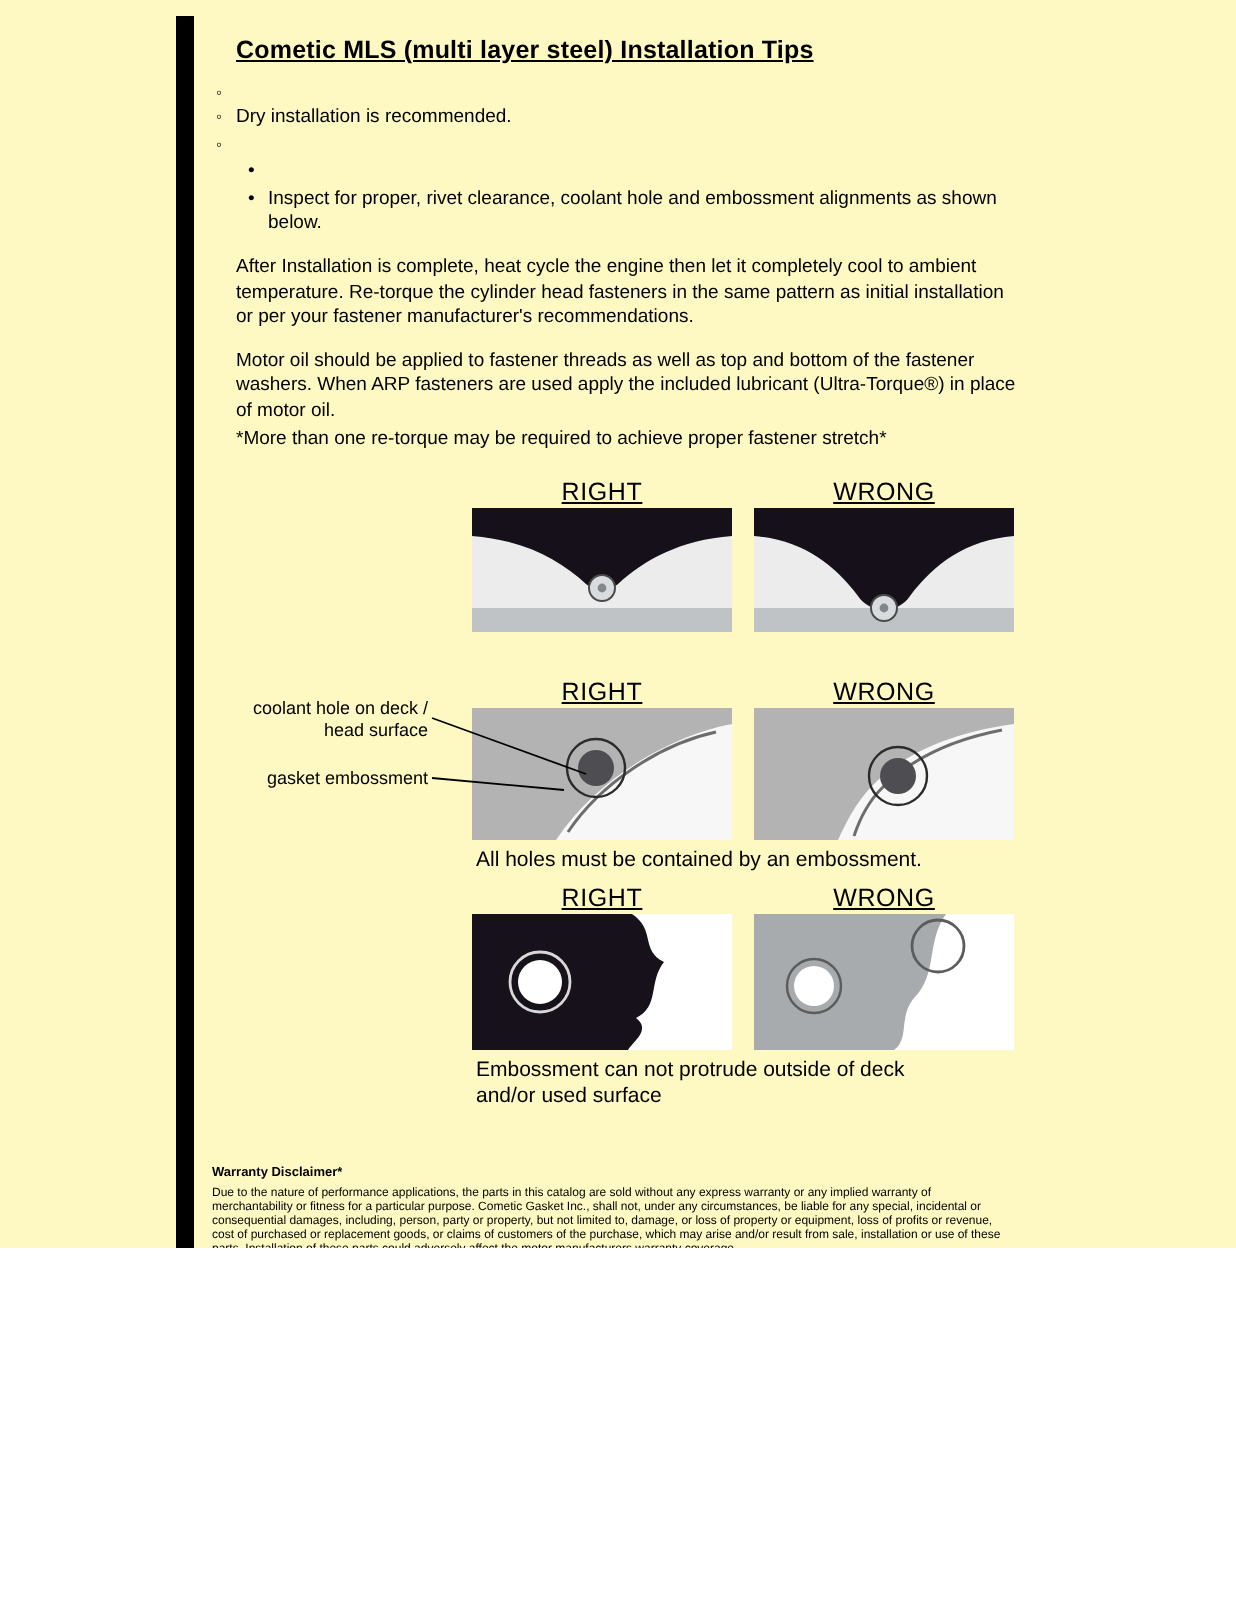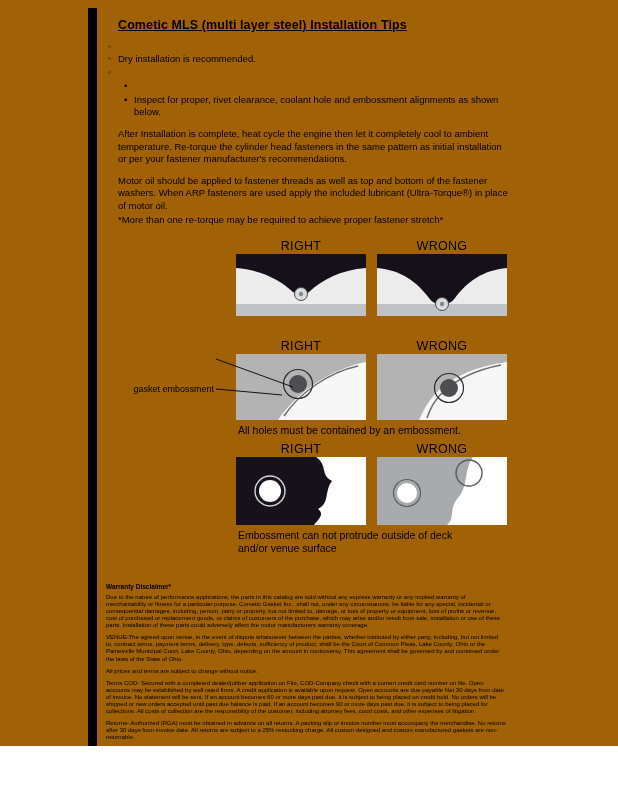--- a/index.html
+++ b/index.html
@@ -3,40 +3,40 @@
 <meta charset="utf-8">
 <style>
   * { margin:0; padding:0; box-sizing:border-box; }
   html,body { background:#ffffff; }
   body {
     width:618px; height:800px;
     font-family:"Liberation Sans", sans-serif;
     color:#000;
     position:relative;
   }
-  .page { position:relative; width:618px; height:746px; background:#a16207; overflow:hidden; }
+  .page { position:relative; width:618px; height:624px; background:#fef9c3; overflow:hidden; }
   .left-bar { position:absolute; left:88px; top:8px; width:9px; height:767px; background:#000; }
   .content { position:absolute; left:106px; top:18px; width:414px; }
 
   .doc-title {
     font-size:12.5px; font-weight:bold; text-decoration:underline;
     margin:0 0 9px 12px; letter-spacing:.1px;
   }
   .tip-list { margin-left:2px; }
   .tip { display:flex; font-size:9.5px; line-height:1.35; margin:1px 0; }
   .tip .marker { width:10px; flex:none; font-size:8.5px; }
   .tip.sub { margin-left:16px; }
   .tip.sub .marker { font-size:9.5px; }
 
   .diesel-heading { font-size:11px; font-weight:bold; margin:16px 0 0 12px; }
   .body-para { font-size:9.5px; line-height:1.32; margin:9px 0 0 12px; width:392px; }
   .note-para  { font-size:9.5px; line-height:1.32; margin:2px 0 0 12px; width:392px; }
 
   .diagram-area { position:relative; height:328px; margin-top:12px; }
-  .dlabel { position:absolute; width:130px; text-align:center; font-size:12.5px; letter-spacing:.3px; }
+  .dlabel { position:absolute; width:130px; text-align:center; font-size:12.5px; letter-spacing:.3px;text-decoration:underline; }
   .panel  { position:absolute; width:130px; line-height:0; }
   .panel svg { display:block; }
   .dcaption { position:absolute; font-size:10.5px; line-height:1.25; }
   .callout { position:absolute; font-size:9px; line-height:1.2; text-align:right; }
   .pointer-overlay { position:absolute; left:0; top:0; width:414px; height:328px; pointer-events:none; }
 
   .warranty { margin-top:16px; width:400px; }
   .warranty h3 { font-size:6.5px; font-weight:bold; margin-bottom:4px; }
   .warranty p { font-size:6px; line-height:1.18; margin-bottom:5px; text-align:left; }
   .warranty p.tight { margin-bottom:0; }
@@ -97,20 +97,21 @@
           <rect y="50" width="130" height="12" fill="#bfc3c6"></rect>
           <path d="M0,0 H130 V14 C106,16 90,28 78,44 C72,53 58,53 52,44 C40,28 24,16 0,14 Z" fill="#16101a"></path>
           <circle cx="65" cy="50" r="6.5" fill="#d9dcde" stroke="#4a4a4a" stroke-width="1"></circle>
           <circle cx="65" cy="50" r="2.2" fill="#82878b"></circle>
         </svg>
       </div>
 
       <div class="dlabel" style="left:130px; top:100px;">RIGHT</div>
       <div class="dlabel" style="left:271px; top:100px;">WRONG</div>
 
+      <div class="callout" style="left:6px; top:110px; width:102px;">coolant hole on deck / head surface</div>
       <div class="callout" style="left:0px; top:145px; width:108px;">gasket embossment</div>
 
       <div class="panel" style="left:130px; top:115px;">
         <svg width="130" height="66" viewBox="0 0 130 66">
           <rect width="130" height="66" fill="#f7f7f7"></rect>
           <path d="M0,0 H130 V8 C98,14 62,36 42,66 H0 Z" fill="#b3b3b3"></path>
           <path d="M122,12 C94,18 64,38 48,62" fill="none" stroke="#6d6d6d" stroke-width="1.5"></path>
           <circle cx="62" cy="30" r="9" fill="#4e4e52"></circle>
           <circle cx="62" cy="30" r="14.5" fill="none" stroke="#2b2b2b" stroke-width="1.2"></circle>
         </svg>
@@ -139,21 +140,21 @@
       </div>
       <div class="panel" style="left:271px; top:218px;">
         <svg width="130" height="68" viewBox="0 0 130 68">
           <rect width="130" height="68" fill="#ffffff"></rect>
           <path d="M0,0 H96 C86,14 92,30 80,42 C72,52 78,62 70,68 H0 Z" fill="#a7abae"></path>
           <circle cx="30" cy="36" r="10" fill="#ffffff"></circle>
           <circle cx="30" cy="36" r="13.5" fill="none" stroke="#5c5c5c" stroke-width="1.2"></circle>
           <circle cx="92" cy="16" r="13" fill="none" stroke="#5c5c5c" stroke-width="1.4"></circle>
         </svg>
       </div>
-      <div class="dcaption" style="left:132px; top:290px; width:245px;">Embossment can not protrude outside of deck and/or venue surface</div>
+      <div class="dcaption" style="left:132px; top:290px; width:245px;">Embossment can not protrude outside of deck and/or used surface</div>
 
       <svg class="pointer-overlay">
         <line x1="110" y1="120" x2="187" y2="148" stroke="#000" stroke-width="0.9"></line>
         <line x1="110" y1="150" x2="176" y2="156" stroke="#000" stroke-width="0.9"></line>
       </svg>
     </section>
 
     <section class="warranty">
       <h3>Warranty Disclaimer*</h3>
       <p>Due to the nature of performance applications, the parts in this catalog are sold without any express warranty or any implied warranty of merchantability or fitness for a particular purpose.  Cometic Gasket Inc., shall not, under any circumstances, be liable for any special, incidental or consequential damages, including, person, party or property, but not limited to, damage, or loss of property or equipment, loss of profits or revenue, cost of purchased or replacement goods, or claims of customers of the purchase, which may arise and/or result from sale, installation or use of these parts.  Installation of these parts could adversely affect the motor manufacturers warranty coverage.</p>

